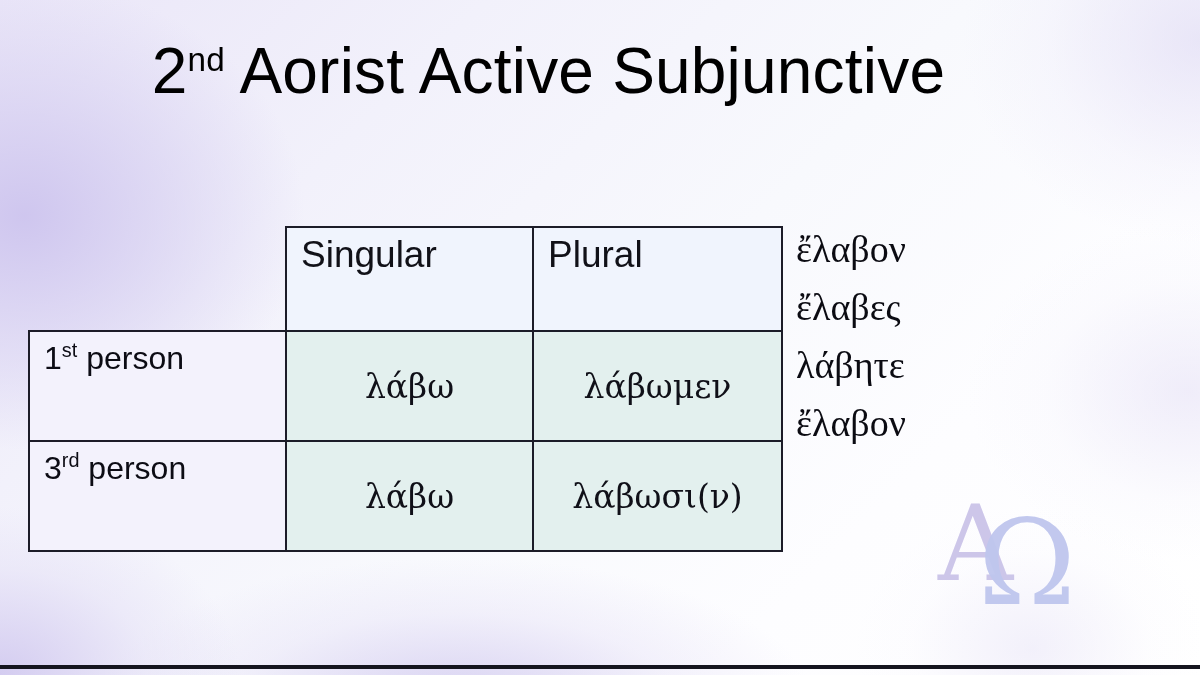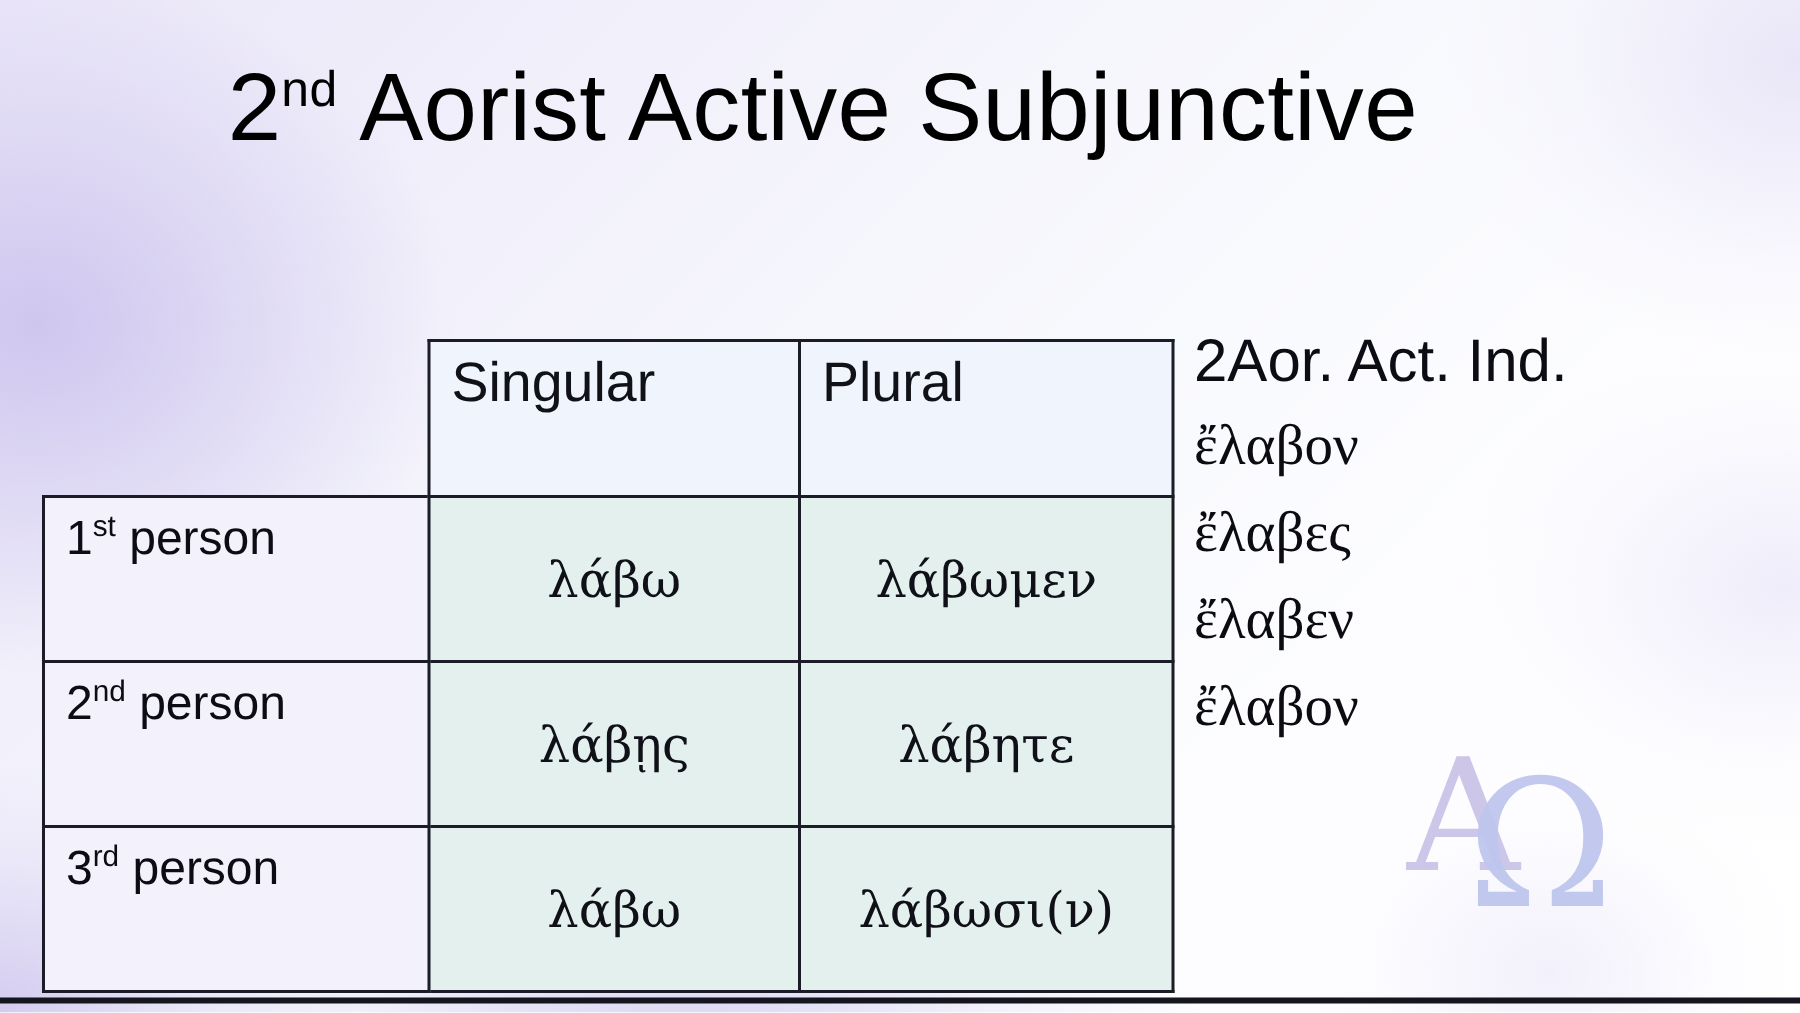--- a/index.html
+++ b/index.html
@@ -195,37 +195,31 @@
         <td class="head-cell">Singular</td>
         <td class="head-cell">Plural</td>
       </tr>
 
       <tr>
         <td class="rowlabel-cell"><span>1</span><sup>st</sup><span> person</span></td>
         <td class="form-cell">λάβω</td>
         <td class="form-cell">λάβωμεν</td>
       </tr>
 
-      <tr>
-        <td class="rowlabel-cell"><span>2</span><sup>nd</sup><span> person</span></td>
-        <td class="form-cell">λάβῃς</td>
-        <td class="form-cell">λάβητε</td>
-      </tr>
 
       <tr>
         <td class="rowlabel-cell"><span>3</span><sup>rd</sup><span> person</span></td>
         <td class="form-cell">λάβω</td>
         <td class="form-cell">λάβωσι(ν)</td>
       </tr>
     </tbody>
   </table>
 
   <div id="indicative">
-    <div id="ind-heading">2Aor. Act. Ind.</div>
     <div class="ind-form">ἔλαβον</div>
     <div class="ind-form">ἔλαβες</div>
-    <div class="ind-form">ἔλαβεν</div>
+    <div class="ind-form">λάβητε</div>
     <div class="ind-form">ἔλαβον</div>
   </div>
 
   <div id="bottom-rule"></div>
 
 </div>
 
 </body></html>

